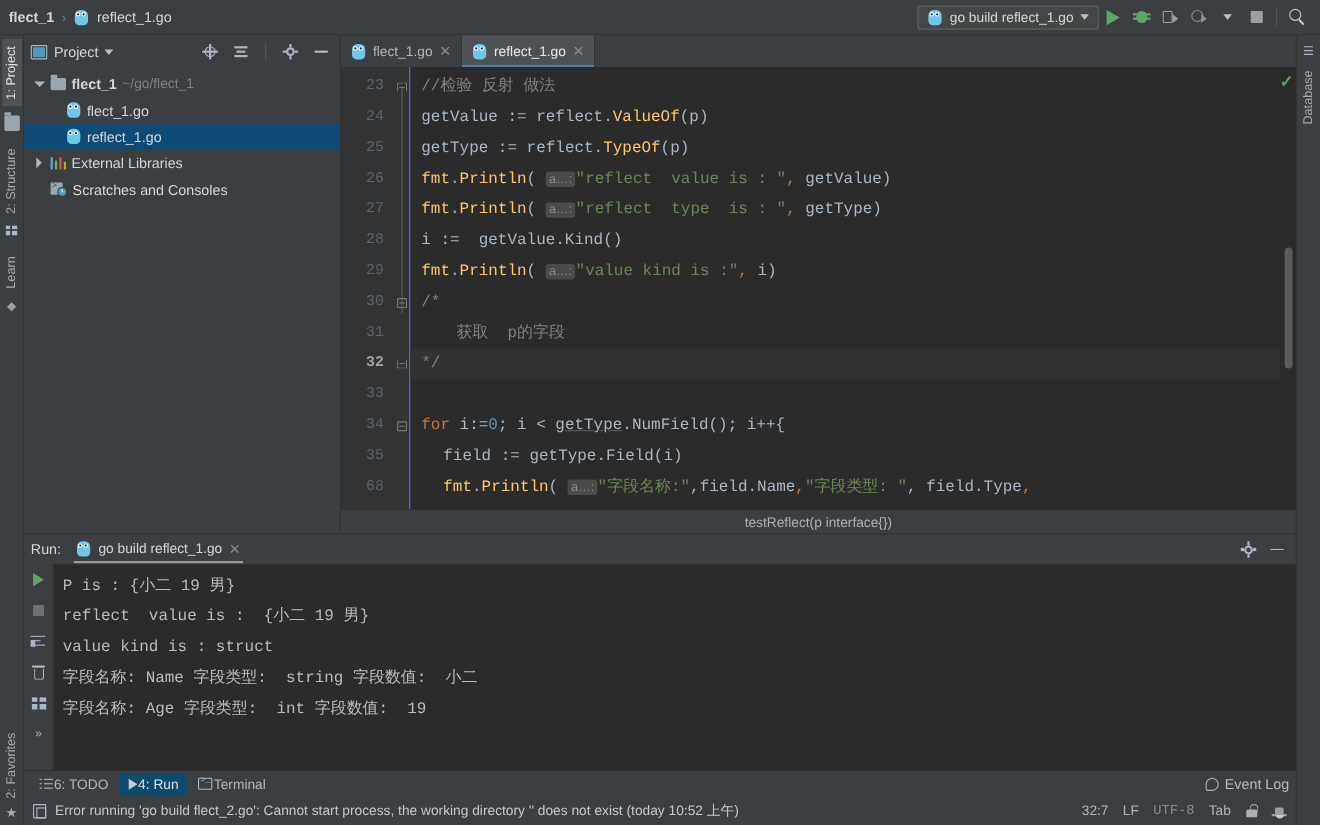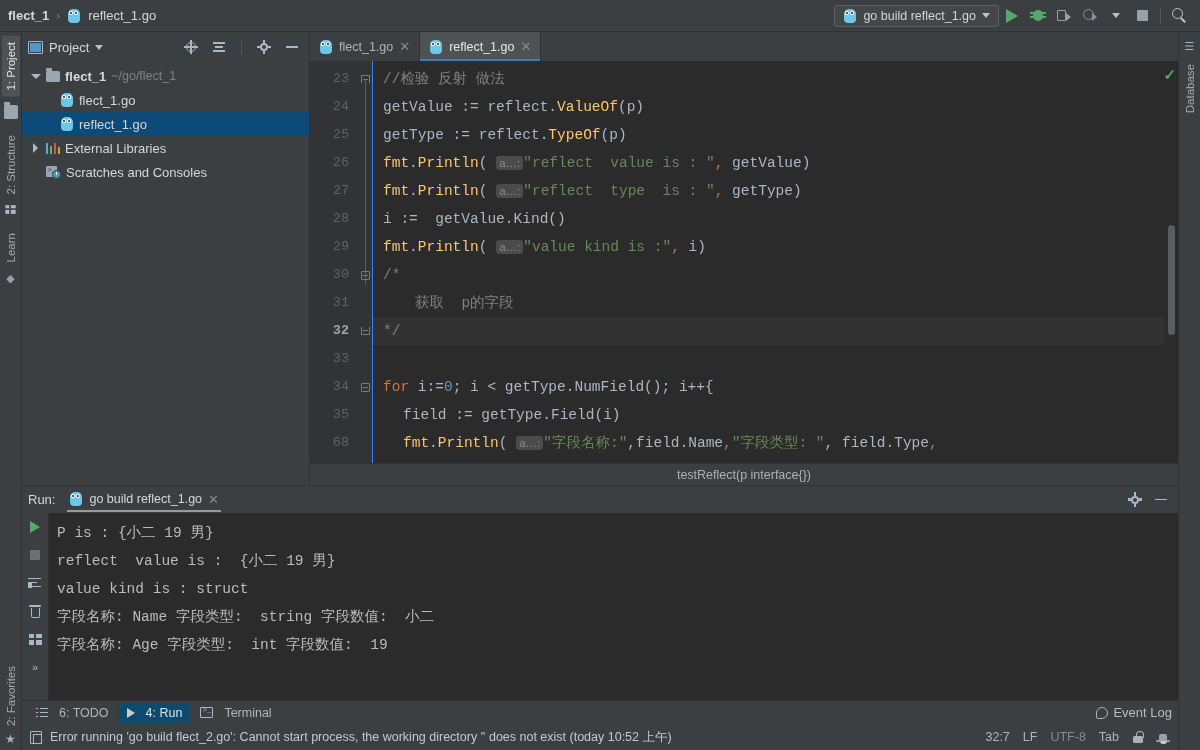--- a/index.html
+++ b/index.html
@@ -176,21 +176,21 @@
   .kw { color:#cc7832; }
   .fn { color:#ffc66d; }
   .str { color:#6a8759; }
   .num { color:#6897bb; }
   .id { color:#a9b7c6; }
   .punct { color:#a9b7c6; }
   .hint {
     background:#4b4b4b;color:#8c8c8c;font-size:11.5px;border-radius:3px;padding:1px 3px;
     font-family:"Liberation Sans",sans-serif;
   }
-  .uline { text-decoration-color:#5b5b5b;text-align:center; }
+  .uline { text-decoration:underline; text-decoration-color:#5b5b5b;text-align:center; }
 
   .markers { width:14px;flex:0 0 14px;background:#2b2b2b;position:relative; }
   .check { position:absolute;right:2px;top:6px;color:#59a869;font-size:15px;font-weight:bold;line-height:1; }
   .scrollthumb{position:absolute;right:3px;top:164px;width:7px;height:110px;background:#5a5d5e;border-radius:4px;}
 
   .bcrumb-bottom {
     height:22px;flex:0 0 22px;background:#3c3f41;display:flex;align-items:center;
     justify-content:center;font-size:12.5px;color:#b0b0b0;border-top:1px solid #323232;
   }
 
@@ -230,38 +230,38 @@
     border-left:1px solid #323232;
   }
   .console .ln { white-space:pre; }
   .run-tools-right{display:flex;align-items:center;gap:4px;}
 
   
   .toolbar-bottom {
     height:24px;flex:0 0 24px;background:#3c3f41;display:flex;align-items:center;
     padding:0 6px;gap:2px;border-top:1px solid #323232;
   }
-  .btab { display:flex;align-items:center;gap:11px;font-size:12.5px;color:#b4b4b4;padding:3px 8px;border-radius:2px; }
+  .btab { display:flex;align-items:center;gap:1px;font-size:12.5px;color:#b4b4b4;padding:3px 8px;border-radius:2px; }
   .btab.active { background:#0c4a6e;color:#e0e0e0; }
   .list-ico{position:relative;width:12px;height:10px;}
   .list-ico i{position:absolute;background:#a9b7c6;height:1.5px;left:4px;width:8px;}
   .list-ico i:nth-child(1){top:0;} .list-ico i:nth-child(2){top:4px;} .list-ico i:nth-child(3){top:8px;}
   .list-ico b{position:absolute;background:#a9b7c6;width:1.8px;height:1.8px;left:0;}
   .list-ico b:nth-child(4){top:0;} .list-ico b:nth-child(5){top:4px;} .list-ico b:nth-child(6){top:8px;}
   .term-ico{width:13px;height:11px;border:1.4px solid #a9b7c6;border-radius:1px;position:relative;}
   .term-ico:after{content:">_";position:absolute;left:1px;top:-2px;font-size:7.5px;color:#a9b7c6;font-family:"Liberation Mono",monospace;}
   .play-tiny{width:0;height:0;border-top:5px solid transparent;border-bottom:5px solid transparent;border-left:8px solid #cccccc;}
 
   .statusbar {
     height:26px;flex:0 0 26px;background:#3c3f41;display:flex;align-items:center;
     padding:0 8px;gap:8px;font-size:12.5px;color:#b4b4b4;
   }
   .sb-msg{color:#c8c8c8;white-space:nowrap;}
   .sb-right{margin-left:auto;display:flex;align-items:center;gap:13px;}
-  .dim{color:#8a8a8a;}
+  .dim{color:#8a8a8a;font-family:Liberation Mono, monospace;}
   .copy-ico{width:12px;height:13px;border:1.4px solid #a9b7c6;border-radius:1px;position:relative;flex:0 0 12px;}
   .copy-ico:after{content:"";position:absolute;left:2px;top:2px;width:7px;height:8px;border:1.2px solid #a9b7c6;}
   .lock{position:relative;width:11px;height:13px;}
   .lock .shk{position:absolute;left:1px;top:5px;width:10px;height:7px;background:#b0b0b0;border-radius:1.5px;}
   .lock .arc{position:absolute;left:4px;top:0;width:8px;height:7px;border:1.6px solid #b0b0b0;border-bottom:none;border-radius:4px 4px 0 0;}
   .hat{position:relative;width:14px;height:13px;}
   .hat .brim{position:absolute;left:0;bottom:2px;width:14px;height:2px;background:#9aa0a6;border-radius:1px;}
   .hat .top{position:absolute;left:3px;bottom:4px;width:8px;height:6px;background:#9aa0a6;border-radius:2px 2px 0 0;}
   .hat .face{position:absolute;left:3.5px;bottom:0;width:7px;height:3px;background:#c8ccd0;border-radius:0 0 3px 3px;}
   .evt-ico{width:12px;height:12px;border:1.5px solid #b0b0b0;border-radius:50% 50% 50% 2px;}

